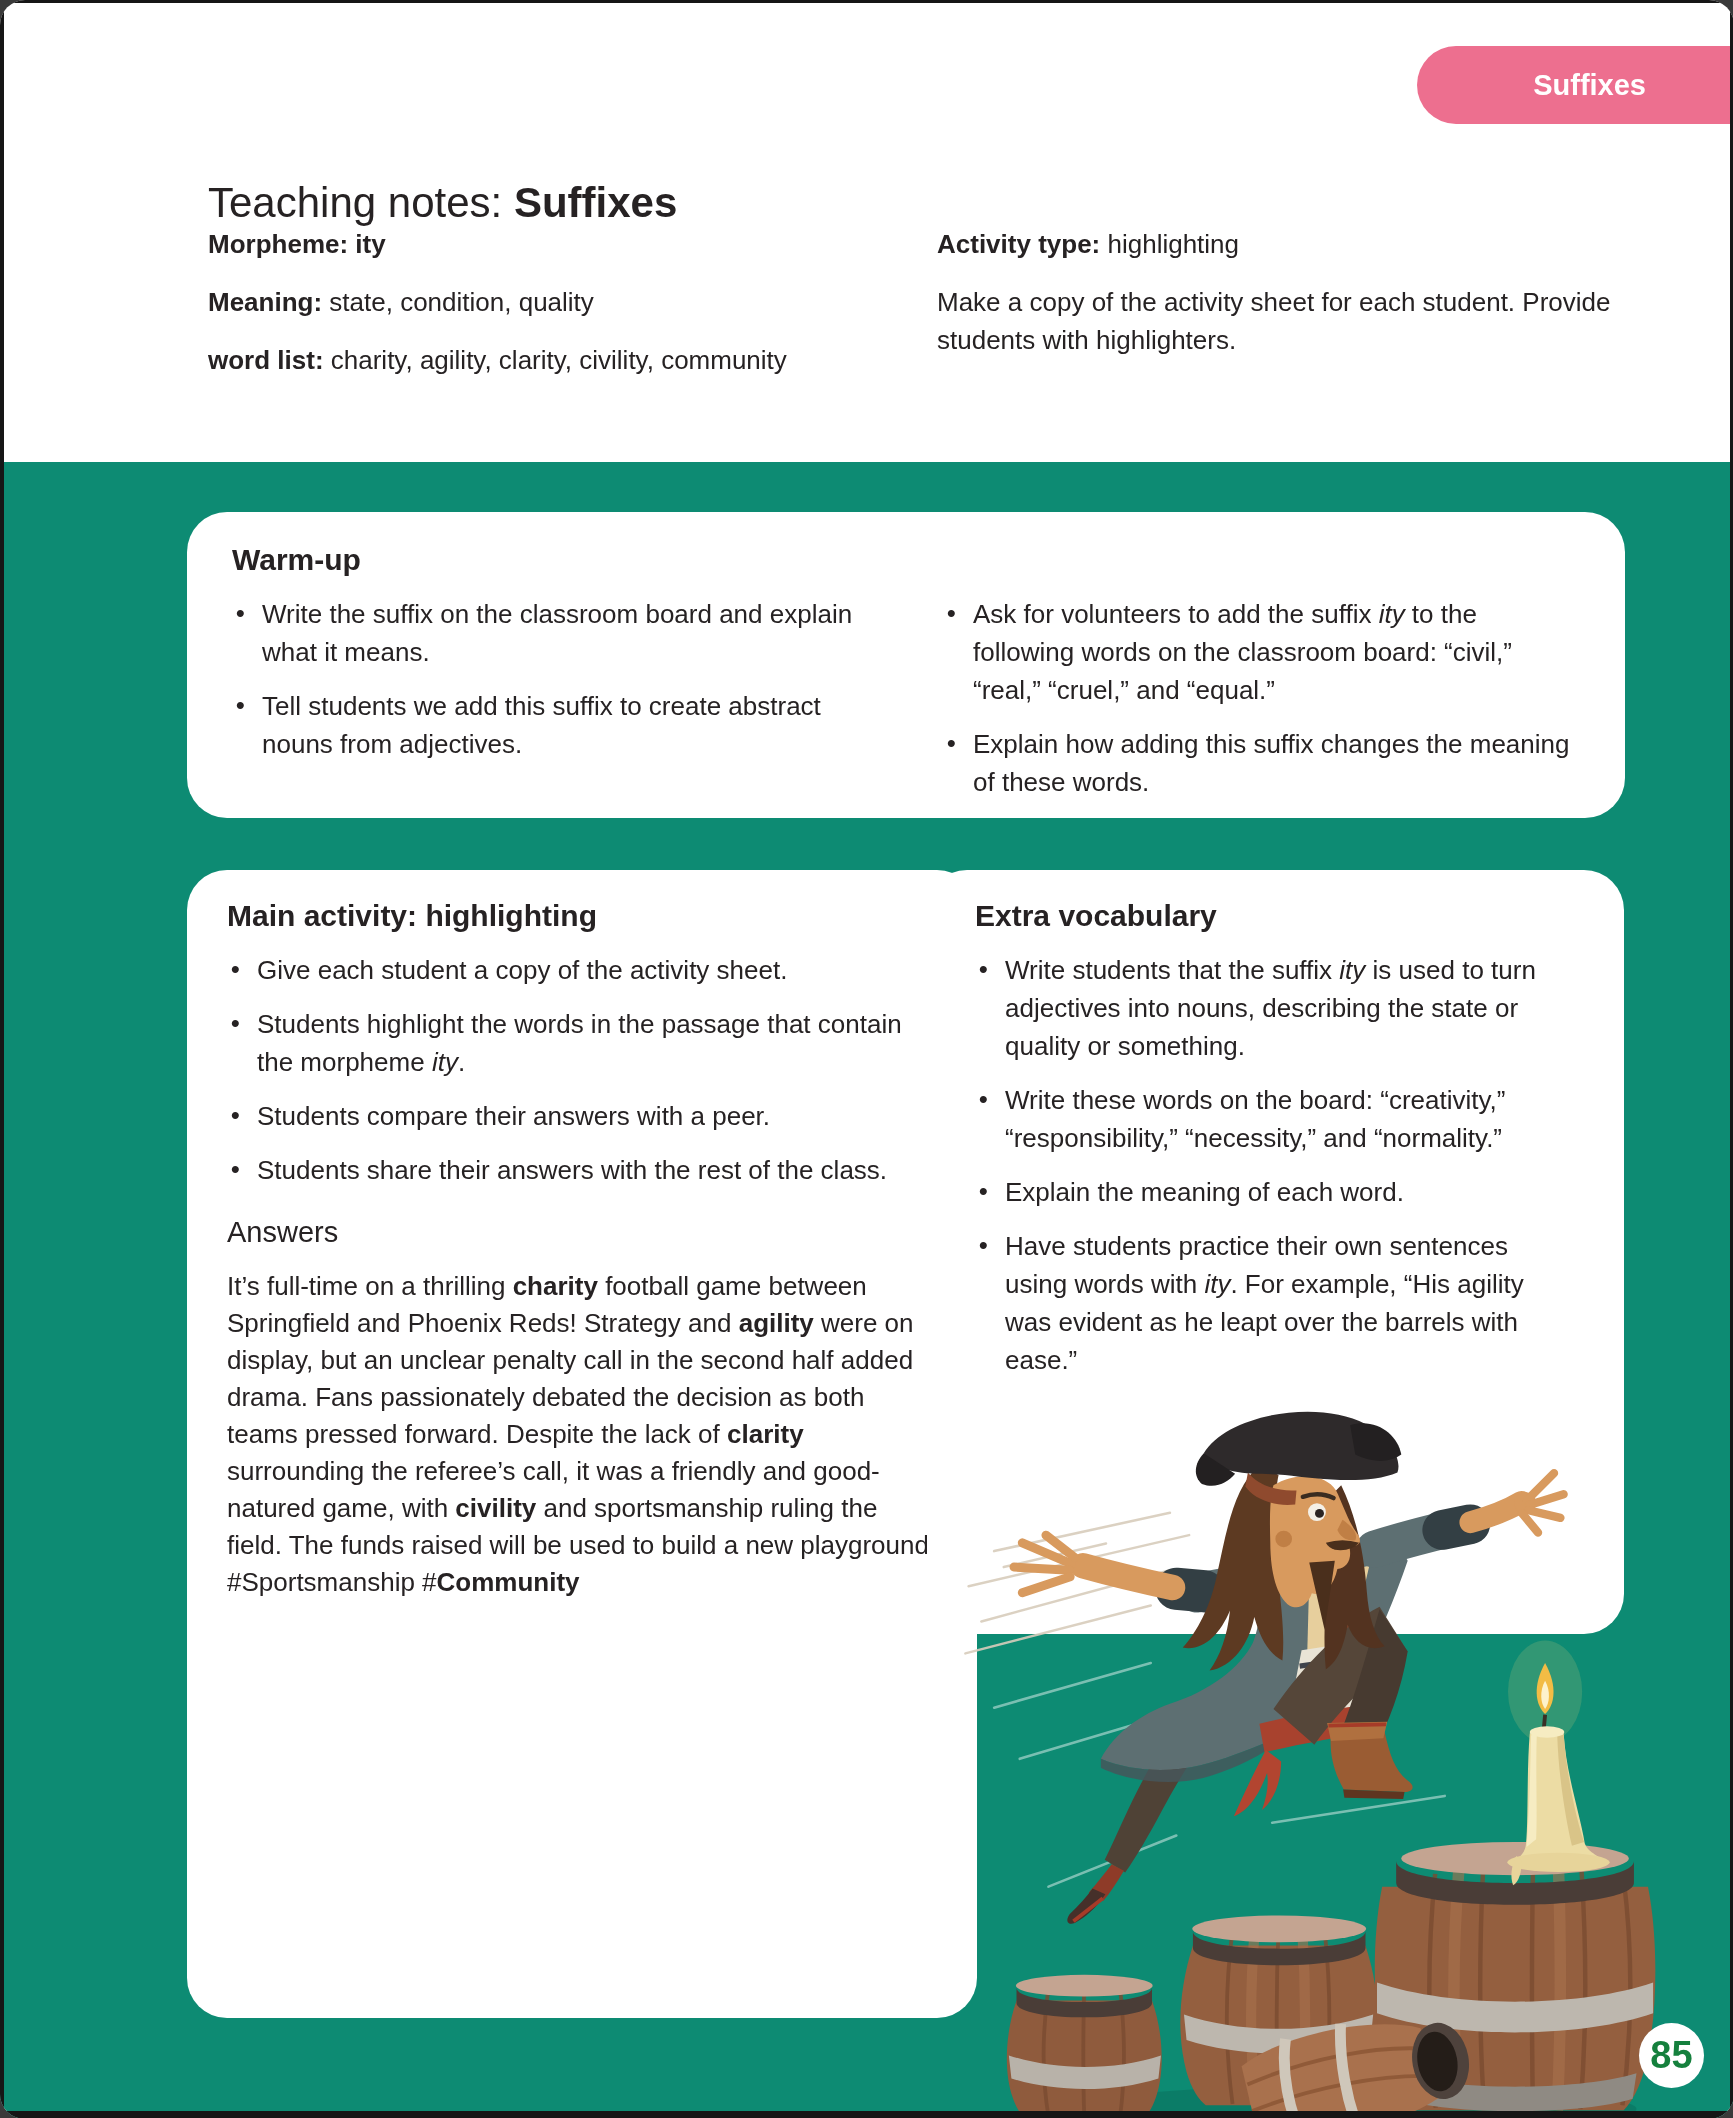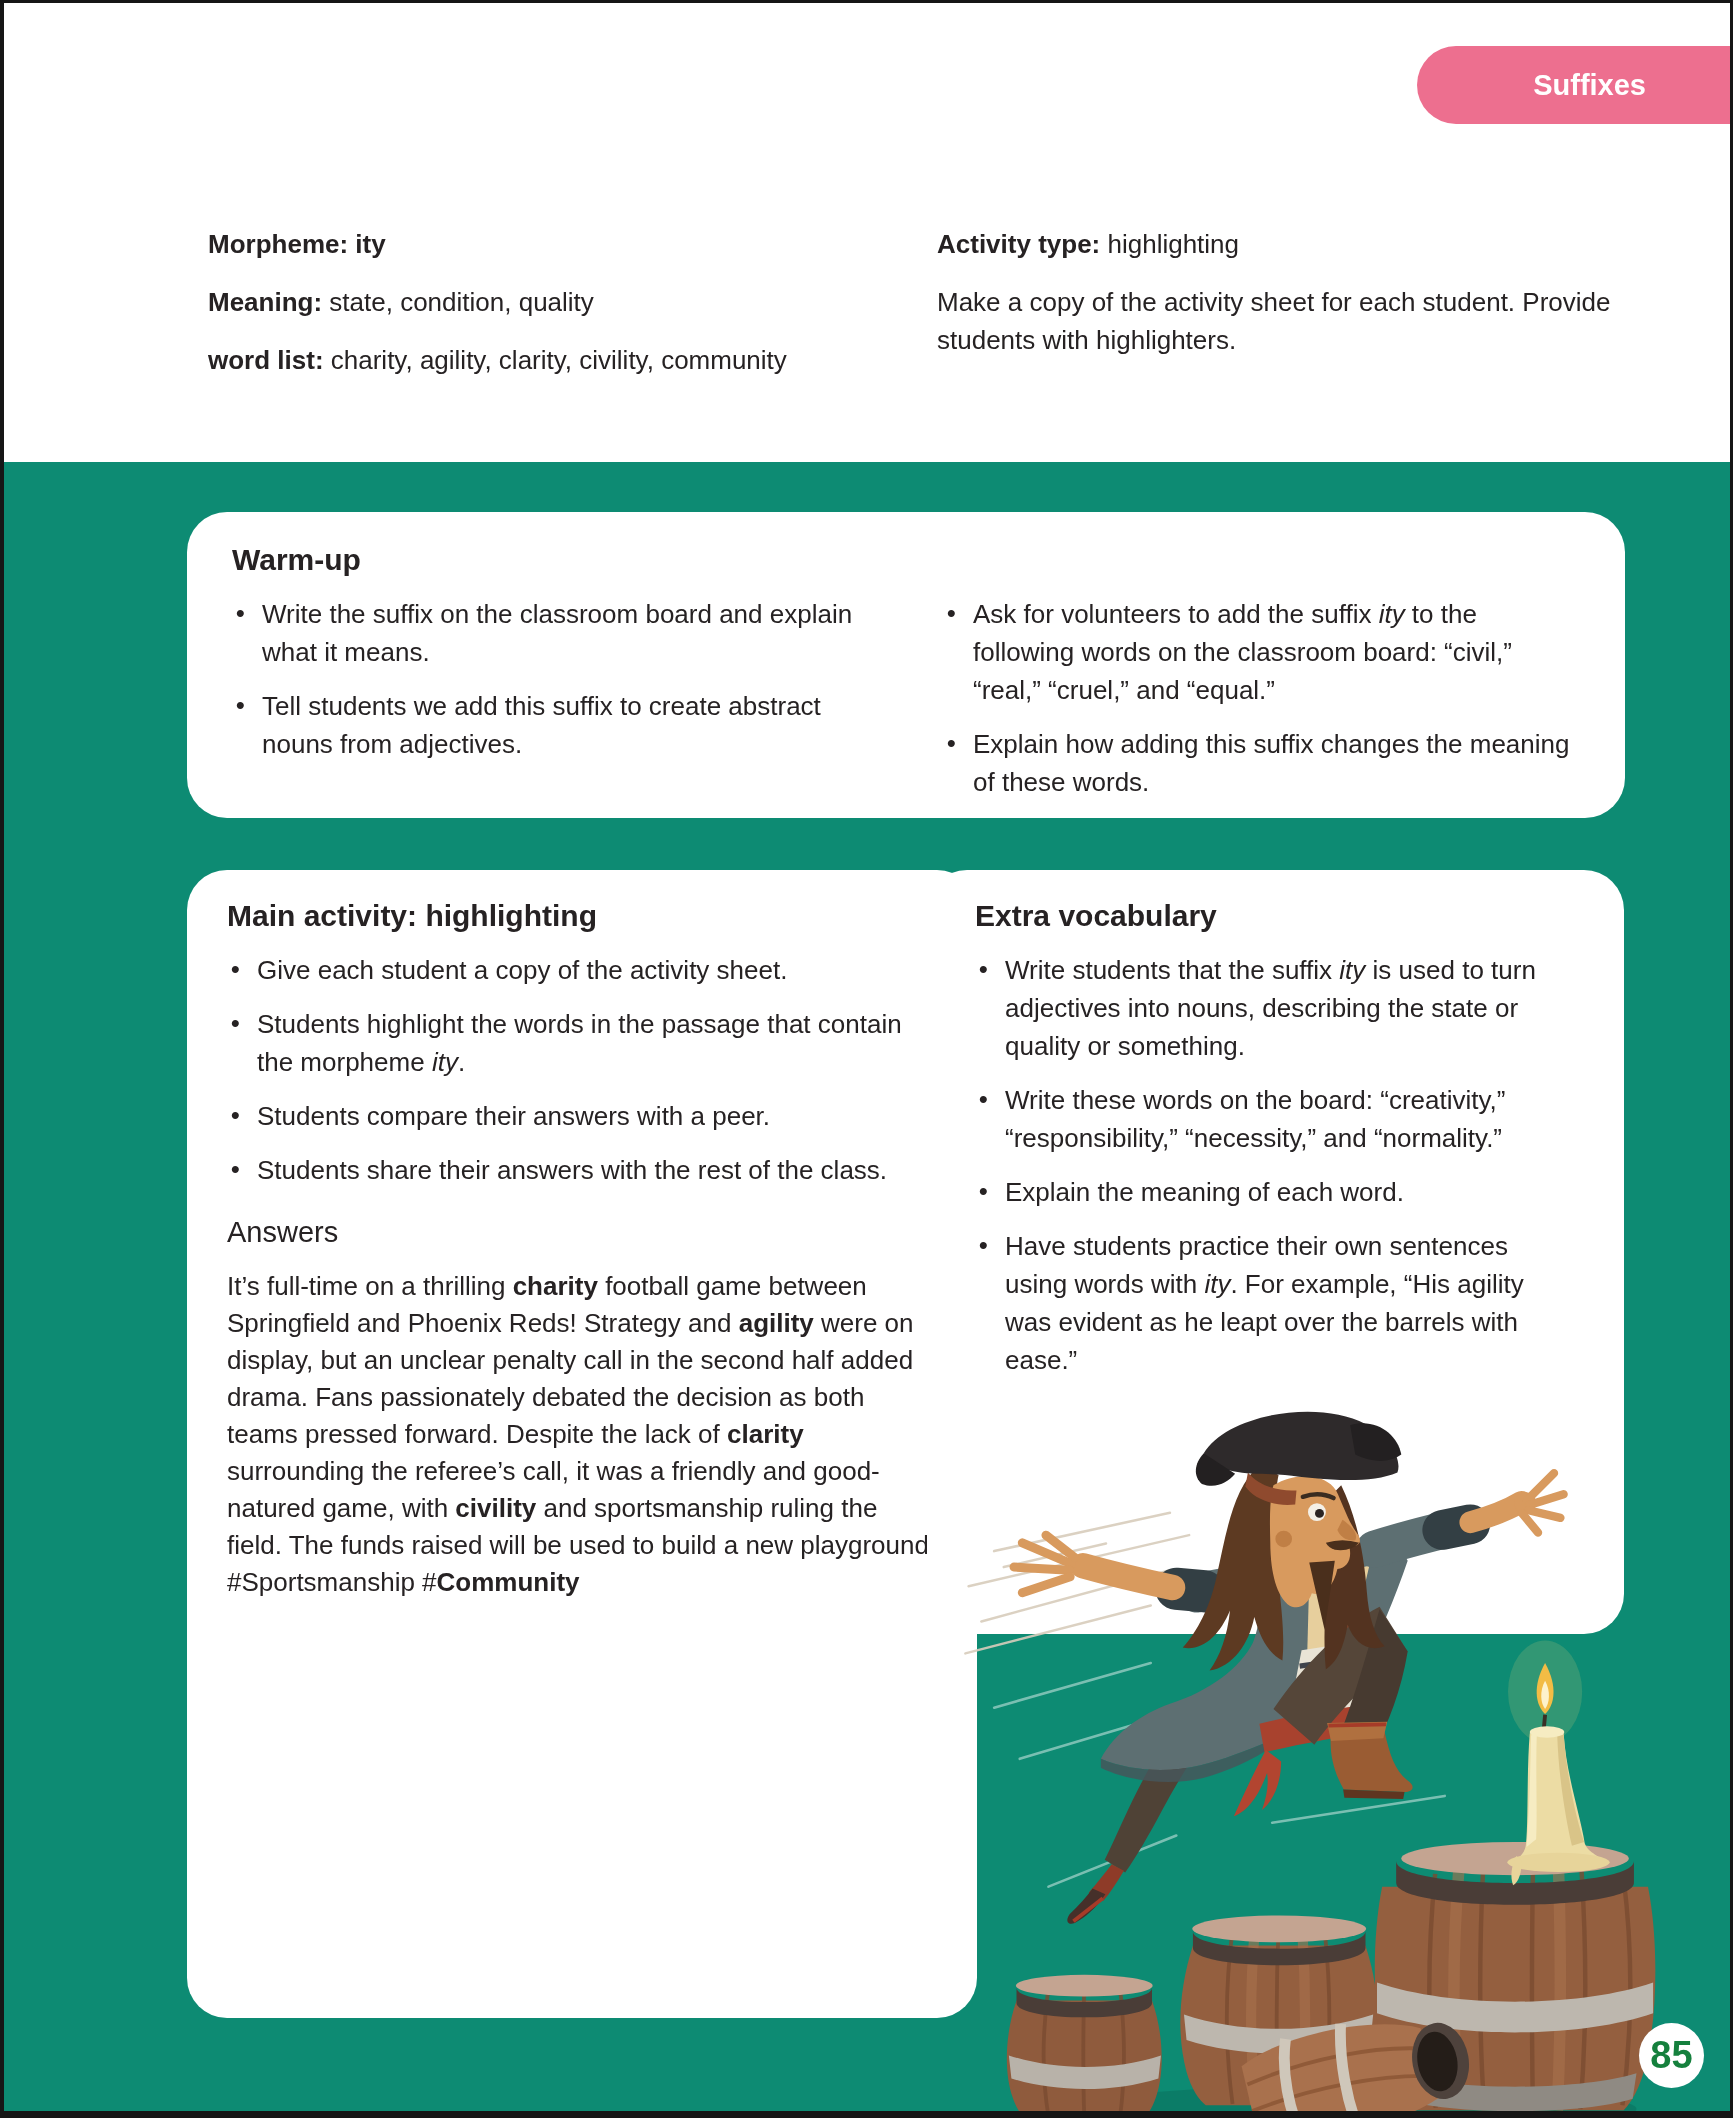--- a/index.html
+++ b/index.html
@@ -1,18 +1,18 @@
 <!DOCTYPE html>
 <html style="font-size:10.2px"><head>
 <meta charset="utf-8">
 <style>
   html,body{margin:0;padding:0;background:#3a3a3a;}
   .page{
     position:relative;width:1734px;height:2119px;background:#ffffff;overflow:hidden;
-    font-family:"Liberation Sans",sans-serif;color:#262223;
+    font-family:"Liberation Sans",sans-serif;color:#262223;border-radius:25px;
   }
   .page::after{ 
     content:"";position:absolute;inset:0;border:solid #161616;
     border-width:3.2px 4.5px 8.3px 4.5px;pointer-events:none;z-index:60;
   }
   .badge{
     position:absolute;top:46px;right:0;width:317px;height:78px;background:#ed6f8f;
     border-radius:39px 0 0 39px;display:flex;align-items:center;justify-content:flex-end;
     padding-right:88px;box-sizing:border-box;font-weight:700;font-size:29px;color:#fff;
   }
@@ -47,20 +47,21 @@
 </style>
 </head>
 <body>
 
 <div class="page">
 
   <div class="badge">
     <span>Suffixes</span>
   </div>
 
+  <h1 class="title"><span class="reg">Teaching notes: </span><span class="bold">Suffixes</span></h1>
 
   <div class="meta-col meta-left">
     <div class="meta-row"><span class="b">Morpheme: </span><span class="b">ity</span></div>
     <div class="meta-row"><span class="b">Meaning:</span><span> state, condition, quality</span></div>
     <div class="meta-row"><span class="b">word list:</span><span> charity, agility, clarity, civility, community</span></div>
   </div>
 
   <div class="meta-col meta-right">
     <div class="meta-row"><span class="b">Activity type:</span><span> highlighting</span></div>
     <div><span>Make a copy of the activity sheet for each student. Provide students with highlighters.</span></div>

